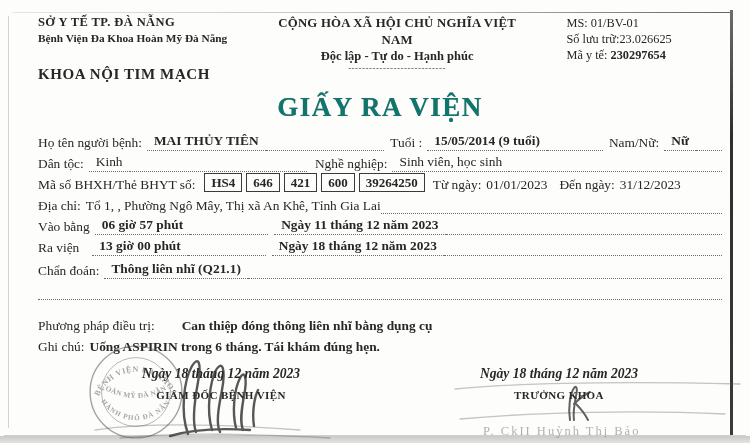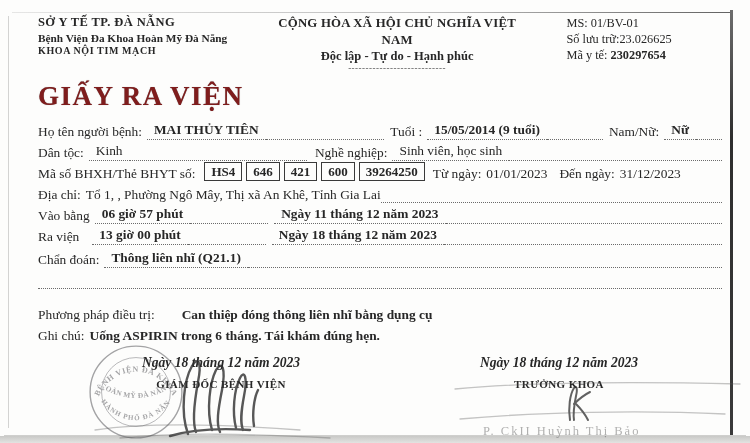--- a/index.html
+++ b/index.html
@@ -21,30 +21,30 @@
     background:linear-gradient(to bottom,#c9c9c7,#e3e3e1);}
   .scan-bottom-hair{position:absolute;left:4px;bottom:7px;width:742px;height:1px;background:rgba(150,150,148,.45);}
 
   .content{position:absolute;left:38px;top:15px;width:684px;}
 
   
   .hdr{display:flex;align-items:flex-start;}
   .h-left{width:33%;line-height:1.25;}
   .h-left .l1{font-size:12.5px;font-weight:700;letter-spacing:.4px;}
   .h-left .l2{font-size:11.3px;font-weight:700;}
-  .h-left .l3{font-size:10px;font-weight:700;letter-spacing:.6px;}
+  .h-left .l3{font-size:15px;font-weight:700;letter-spacing:.6px;margin-top:20px;}
   .h-center{width:39%;text-align:center;line-height:1.3;}
   .h-center .c1{font-size:12.8px;font-weight:700;letter-spacing:.2px;}
   .h-center .c2{font-size:12.5px;font-weight:700;}
   .h-center .cd{font-size:9px;letter-spacing:.5px;color:#444;line-height:.8;}
   .h-right{width:28%;padding-left:36px;font-size:12.3px;line-height:1.32;box-sizing:border-box;}
   .h-right .b{font-weight:700;}
 
-  .title{font-size:27px;font-weight:700;letter-spacing:1.5px;
-    margin-top:9px;color:#7f1d1d;text-shadow:0 0 .7px rgba(40,40,40,.55);}
+  .title{text-align:center;font-size:27px;font-weight:700;letter-spacing:1.5px;
+    margin-top:9px;color:#0f766e;text-shadow:0 0 .7px rgba(40,40,40,.55);}
 
   
   .rows{margin-top:7px;}
   .row{display:flex;align-items:flex-end;height:21px;font-size:13.4px;white-space:nowrap;}
   .lbl{padding-right:5px;}
   .b{font-weight:700;}
   .u{border-bottom:1.6px dotted #6b6b6b;padding:0 7px 1px;}
   .dots{border-bottom:1.6px dotted #6b6b6b;height:100%;}
   .f1{flex:1;} .f12{flex:1.2;}
   .w56{flex:0 0 56px;} .w26{flex:0 0 26px;} .w78{flex:0 0 78px;}

